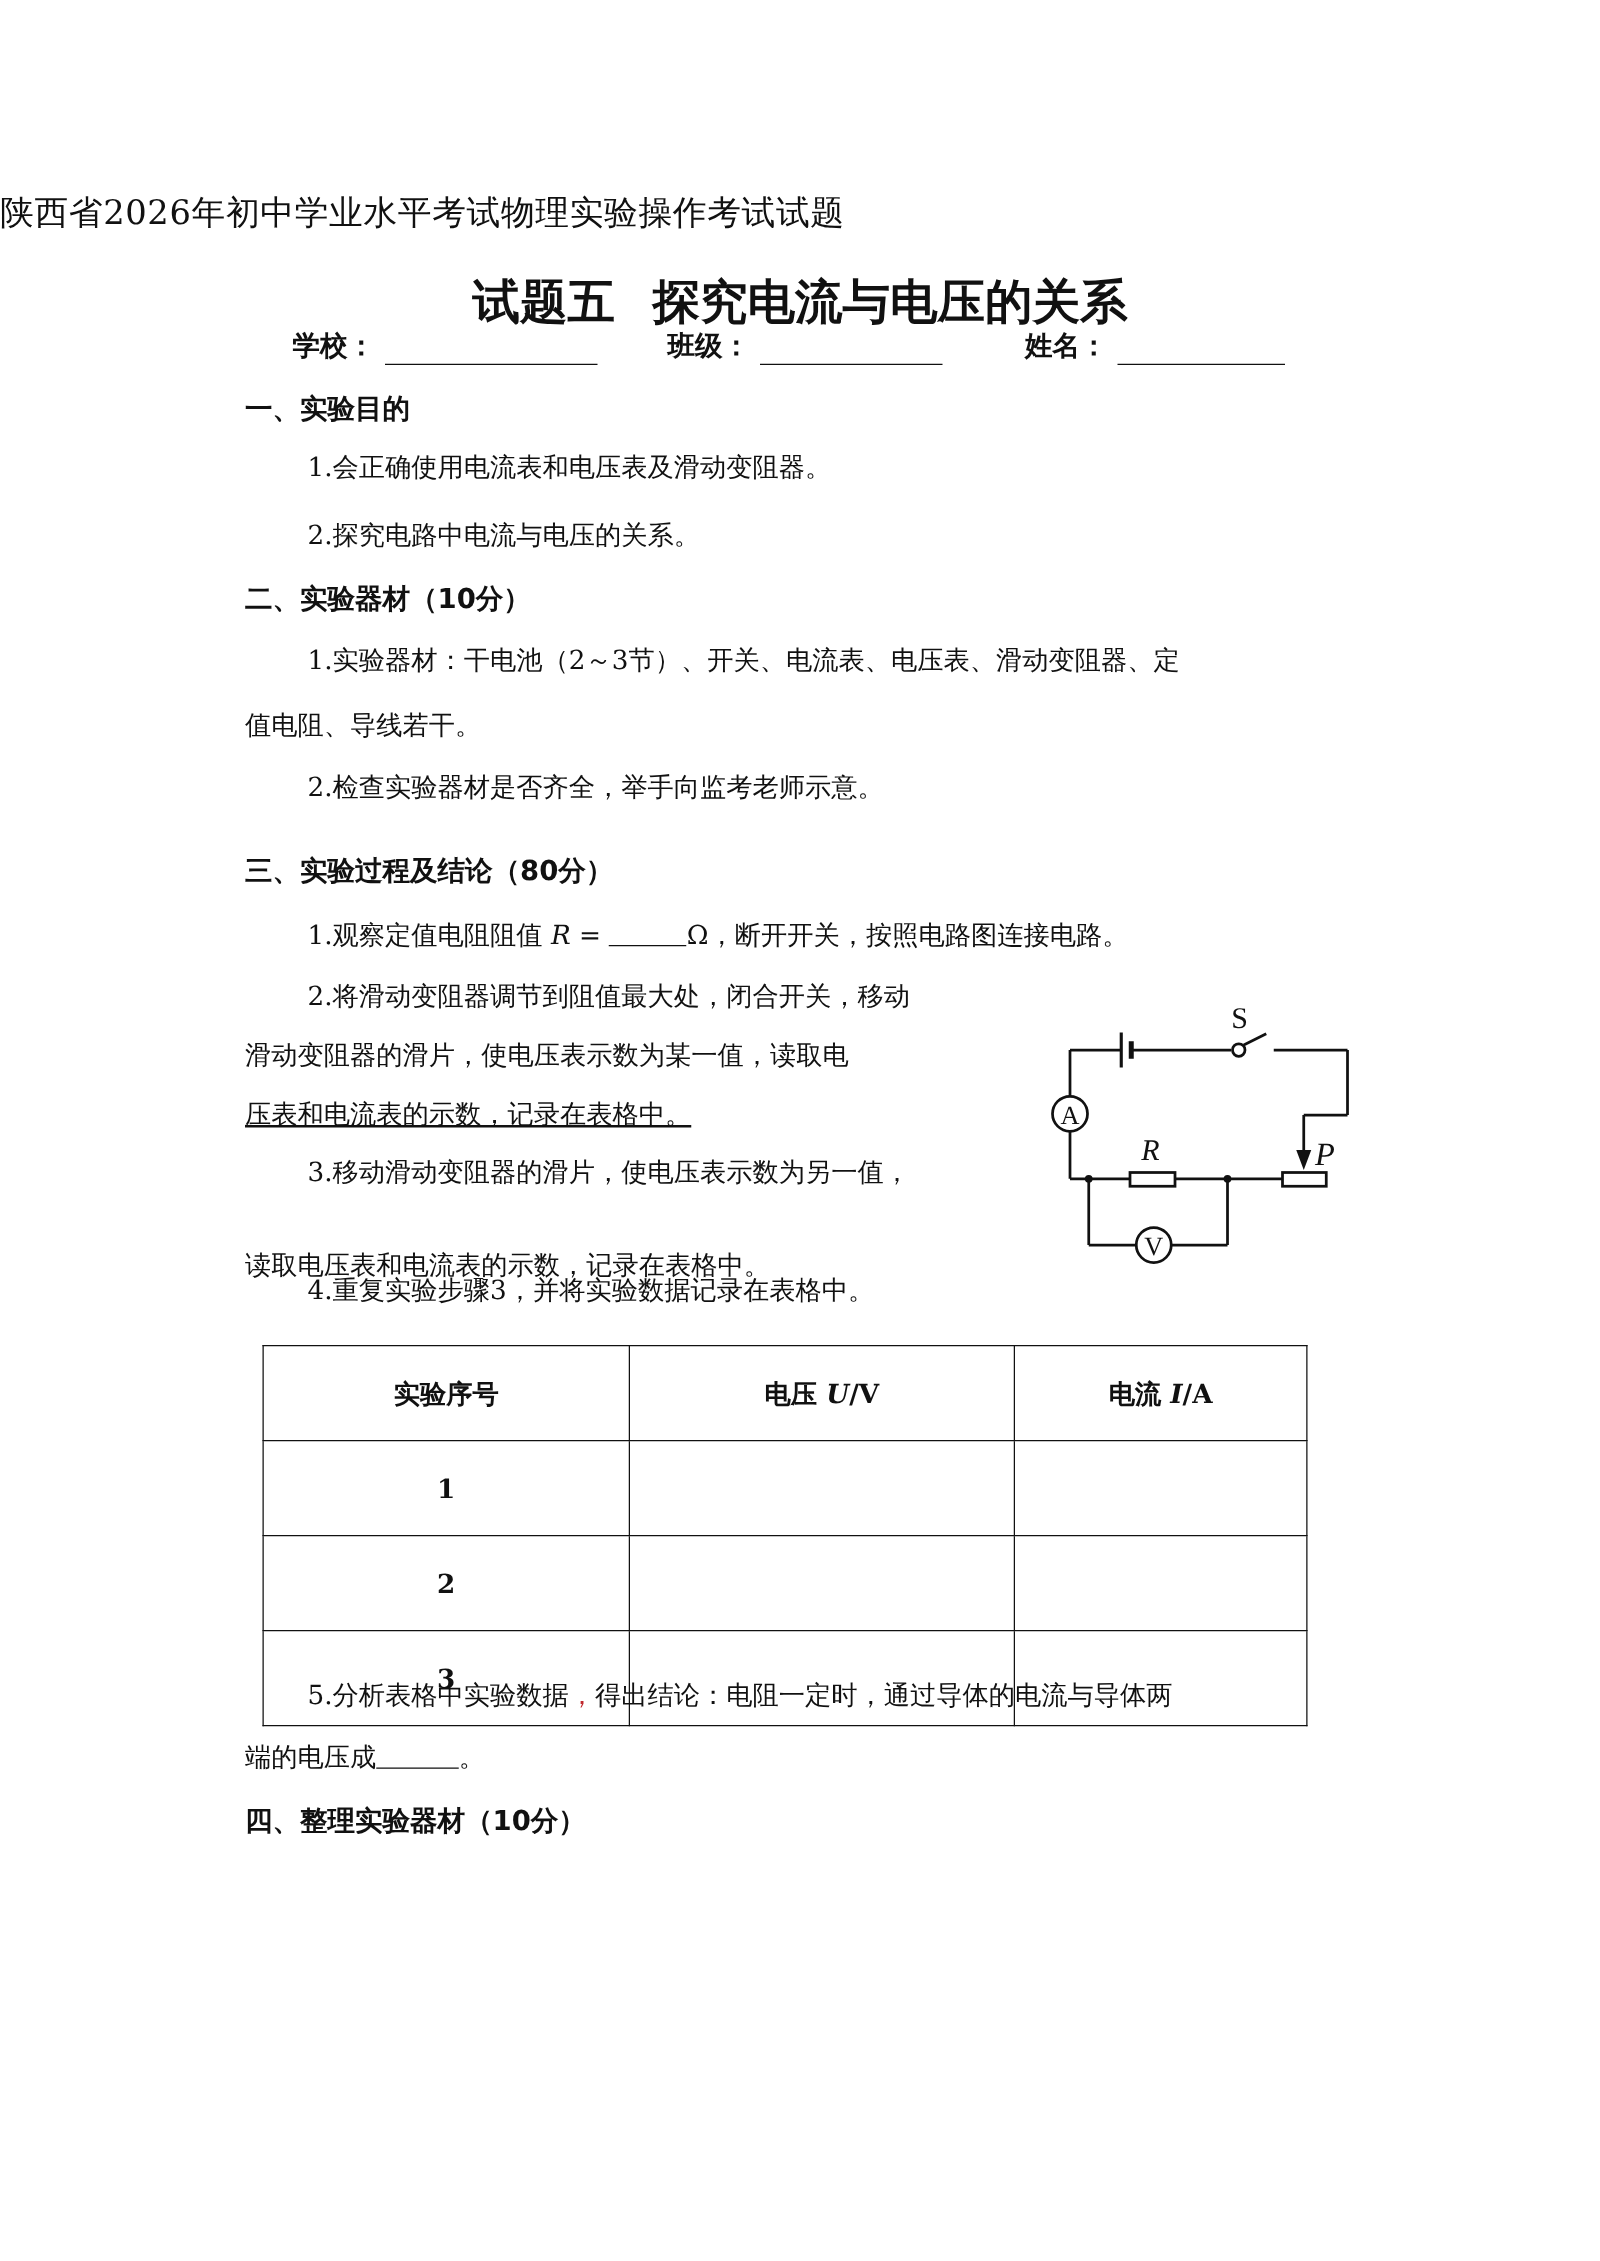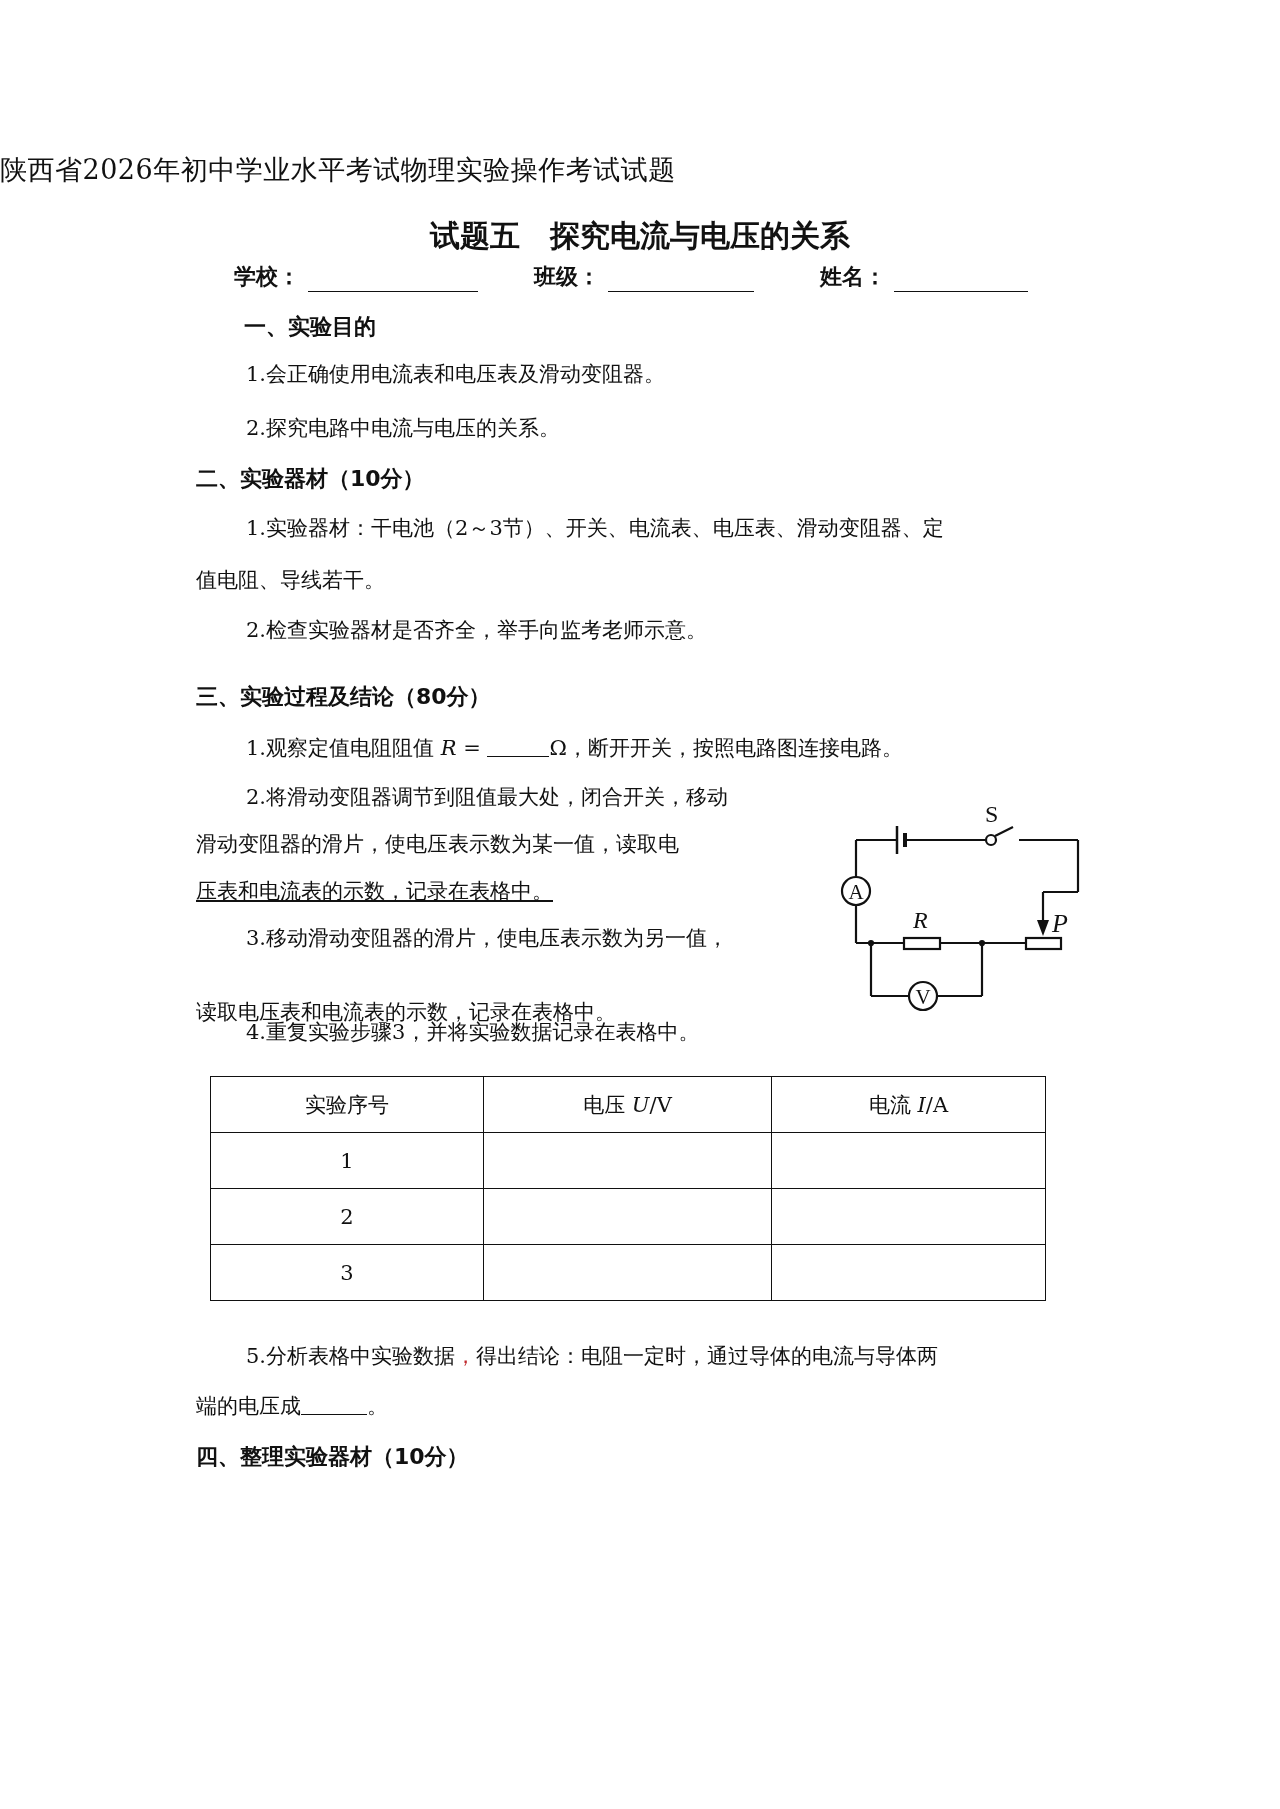--- a/index.html
+++ b/index.html
@@ -3,38 +3,38 @@
   <meta charset="utf-8">
   <style>
     html, body { margin: 0; padding: 0; background: #ffffff; }
     body {
       width: 1280px; height: 1809px; position: relative; overflow: hidden;
       font-family: "DejaVu Serif", "Liberation Serif", serif;
       color: #111111;
     }
     .abs { position: absolute; white-space: nowrap; }
     .title-main { left: 0; width: 1280px; top: 152px; text-align: left; font-size: 27px; letter-spacing: 0.5px; }
-    .title-sub { left: 0; width: 1280px; top: 216px; text-align: center; font-size: 30px; font-weight: bold; font-family: "DejaVu Sans", "Liberation Sans", sans-serif; }
+    .title-sub { left: 0; width: 1280px; top: 216px; text-align: center; font-size: 38px; font-weight: bold; font-family: "DejaVu Sans", "Liberation Sans", sans-serif; }
     .title-sub .gap { display: inline-block; width: 30px; }
     .info-row { top: 262px; font-size: 22px; font-family: "DejaVu Sans", "Liberation Sans", sans-serif; font-weight: bold; }
     .blank-line { display: inline-block; border-bottom: 1.5px solid #111; vertical-align: bottom; height: 22px; }
     .section-h { left: 196px; font-size: 22px; font-weight: bold; font-family: "DejaVu Sans", "Liberation Sans", sans-serif; }
     .para { font-size: 21px; }
     .indent { left: 246px; }
     .flush { left: 196px; }
     .inline-blank { display: inline-block; border-bottom: 1.5px solid #111; height: 20px; vertical-align: -2px; }
     .ital { font-style: italic; }
     .red { color: #c0282d; }
 
     table.data {
       position: absolute; left: 210px; top: 1076px; width: 836px;
       border-collapse: collapse; font-size: 21px;
     }
     table.data td, table.data th {
-      border: 1.5px solid #111; height: 51px; text-align: center; font-weight: normal; padding: 2px;
+      border: 1.5px solid #111; height: 51px; text-align: center; font-weight: bold; padding: 12px;
     }
     table.data th:nth-child(1), table.data td:nth-child(1) { width: 268px; }
     table.data th:nth-child(2), table.data td:nth-child(2) { width: 283px; }
     svg.circuit { position: absolute; left: 840px; top: 790px; }
   </style>
 </head>
 <body>
 
 <div class="abs title-main">陕西省2026年初中学业水平考试物理实验操作考试试题</div>
 <div class="abs title-sub">
@@ -47,21 +47,21 @@
 </div>
 <div class="abs info-row" style="left:534px;">
   <span>班级：</span>
   <span class="blank-line" style="width:146px;"></span>
 </div>
 <div class="abs info-row" style="left:820px;">
   <span>姓名：</span>
   <span class="blank-line" style="width:134px;"></span>
 </div>
 
-<div class="abs section-h" style="top:312px;margin-left:48px;">一、实验目的</div>
+<div class="abs section-h" style="top:312px;">一、实验目的</div>
 <div class="abs para indent" style="top:360px;">1.会正确使用电流表和电压表及滑动变阻器。</div>
 <div class="abs para indent" style="top:414px;">2.探究电路中电流与电压的关系。</div>
 
 <div class="abs section-h" style="top:464px;">二、实验器材（10分）</div>
 <div class="abs para indent" style="top:514px;">1.实验器材：干电池（2～3节）、开关、电流表、电压表、滑动变阻器、定</div>
 <div class="abs para flush" style="top:566px;">值电阻、导线若干。</div>
 <div class="abs para indent" style="top:616px;">2.检查实验器材是否齐全，举手向监考老师示意。</div>
 
 <div class="abs section-h" style="top:682px;">三、实验过程及结论（80分）</div>
 <div class="abs para indent" style="top:734px;">

